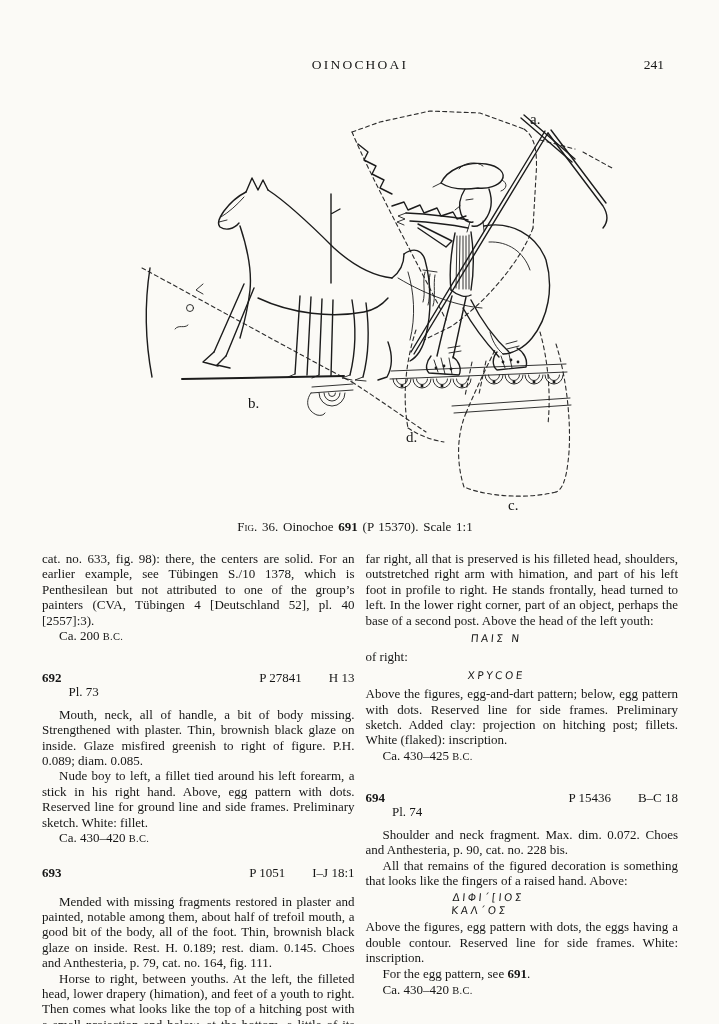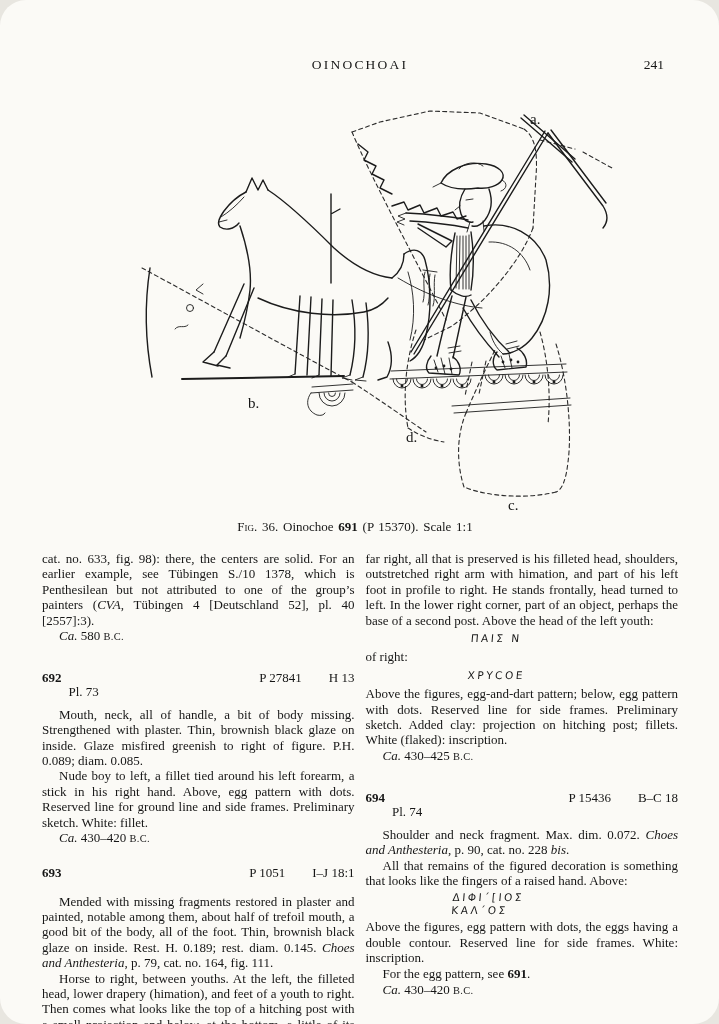--- a/index.html
+++ b/index.html
@@ -1,17 +1,17 @@
 <!DOCTYPE html>
 <html><head>
 <meta charset="utf-8">
 <style>
   html,body{margin:0;padding:0;background:#e8e6e0;}
   .page{position:relative;width:719px;height:1024px;margin:0 auto;background:#fbfaf6;
-        font-family:"Liberation Serif",serif;color:#161616;overflow:hidden;border-radius:26px;}
+        font-family:"Liberation Serif",serif;color:#161616;overflow:hidden;}
   
   .running-head{position:absolute;top:57px;left:42px;right:41px;height:18px;font-size:13.5px;}
   .head-title{position:absolute;left:0;right:0;text-align:center;letter-spacing:2.2px;}
   .page-num{position:absolute;right:14px;top:0;}
   
   .fig{position:absolute;left:0;top:95px;width:719px;height:430px;}
   .s{fill:none;stroke:#1c1c1c;stroke-width:1.4;stroke-linecap:round;stroke-linejoin:round;}
   .t{fill:none;stroke:#1c1c1c;stroke-width:0.9;stroke-linecap:round;}
   .g2{fill:none;stroke:#1c1c1c;stroke-width:2;stroke-linecap:round;}
   .d{fill:none;stroke:#2b2b2b;stroke-width:1.1;stroke-dasharray:4 3.2;stroke-linecap:round;}
@@ -24,21 +24,21 @@
   .col{width:313px;}
   .p{margin:0;text-align:justify;text-indent:17px;}
   .cont{text-indent:0;}
   .runon{text-align-last:justify;}
   .hang{margin:0 0 1px;padding-left:17px;}
   .entry{display:flex;align-items:center;margin:12px 0 7px;}
   .plate{margin-left:7px;margin-top:28px;}
   .inv{margin-left:auto;}
   .grid{margin-left:27px;}
   .bd,.entry-num{font-weight:bold;}
-  .it{font-style:italic;}
+  .it{}
   .sc{font-size:0.8em;letter-spacing:0.4px;}
   .sup{vertical-align:super;font-size:0.7em;line-height:0;}
   .vsc{font-variant:small-caps;}
   .insc{font-family:"DejaVu Sans",sans-serif;font-size:10.5px;letter-spacing:2.5px;
         margin:3px 0;transform:skewX(-5deg);color:#1a1a1a;}
   .insc-c{text-align:center;padding-right:52px;}
   .insc-l{padding-left:86px;line-height:12.5px;}
 </style>
 </head>
 <body>
@@ -169,21 +169,21 @@
     <text class="flab" x="248" y="408">b.</text>
     <text class="flab" x="406" y="442">d.</text>
     <text class="flab" x="508" y="510">c.</text>
   </svg>
 
   <div class="caption"><span class="vsc">Fig. 36.</span><span> Oinochoe </span><span class="bd">691</span><span> (P 15370). Scale 1:1</span></div>
 
   <div class="cols">
     <div class="col">
       <p class="p cont"><span>cat. no. 633, fig. 98): there, the centers are solid. For an earlier example, see Tübingen S./10 1378, which is Penthesilean but not attributed to one of the group’s painters (</span><span class="it">CVA</span><span>, Tübingen 4 [Deutschland 52], pl. 40 [2557]:3).</span></p>
-      <p class="hang"><span class="it">Ca.</span><span> 580 </span><span class="sc">B.C.</span></p>
+      <p class="hang"><span class="it">Ca.</span><span> 200 </span><span class="sc">B.C.</span></p>
       <div class="entry">
         <span class="entry-num">692</span>
         <span class="plate">Pl. 73</span>
         <span class="inv">P 27841</span>
         <span class="grid">H 13</span>
       </div>
       <p class="p"><span>Mouth, neck, all of handle, a bit of body missing. Strengthened with plaster. Thin, brownish black glaze on inside. Glaze misfired greenish to right of figure. P.H. 0.089; diam. 0.085.</span></p>
       <p class="p"><span>Nude boy to left, a fillet tied around his left forearm, a stick in his right hand. Above, egg pattern with dots. Reserved line for ground line and side frames. Preliminary sketch. White: fillet.</span></p>
       <p class="hang"><span class="it">Ca.</span><span> 430–420 </span><span class="sc">B.C.</span></p>
       <div class="entry">

